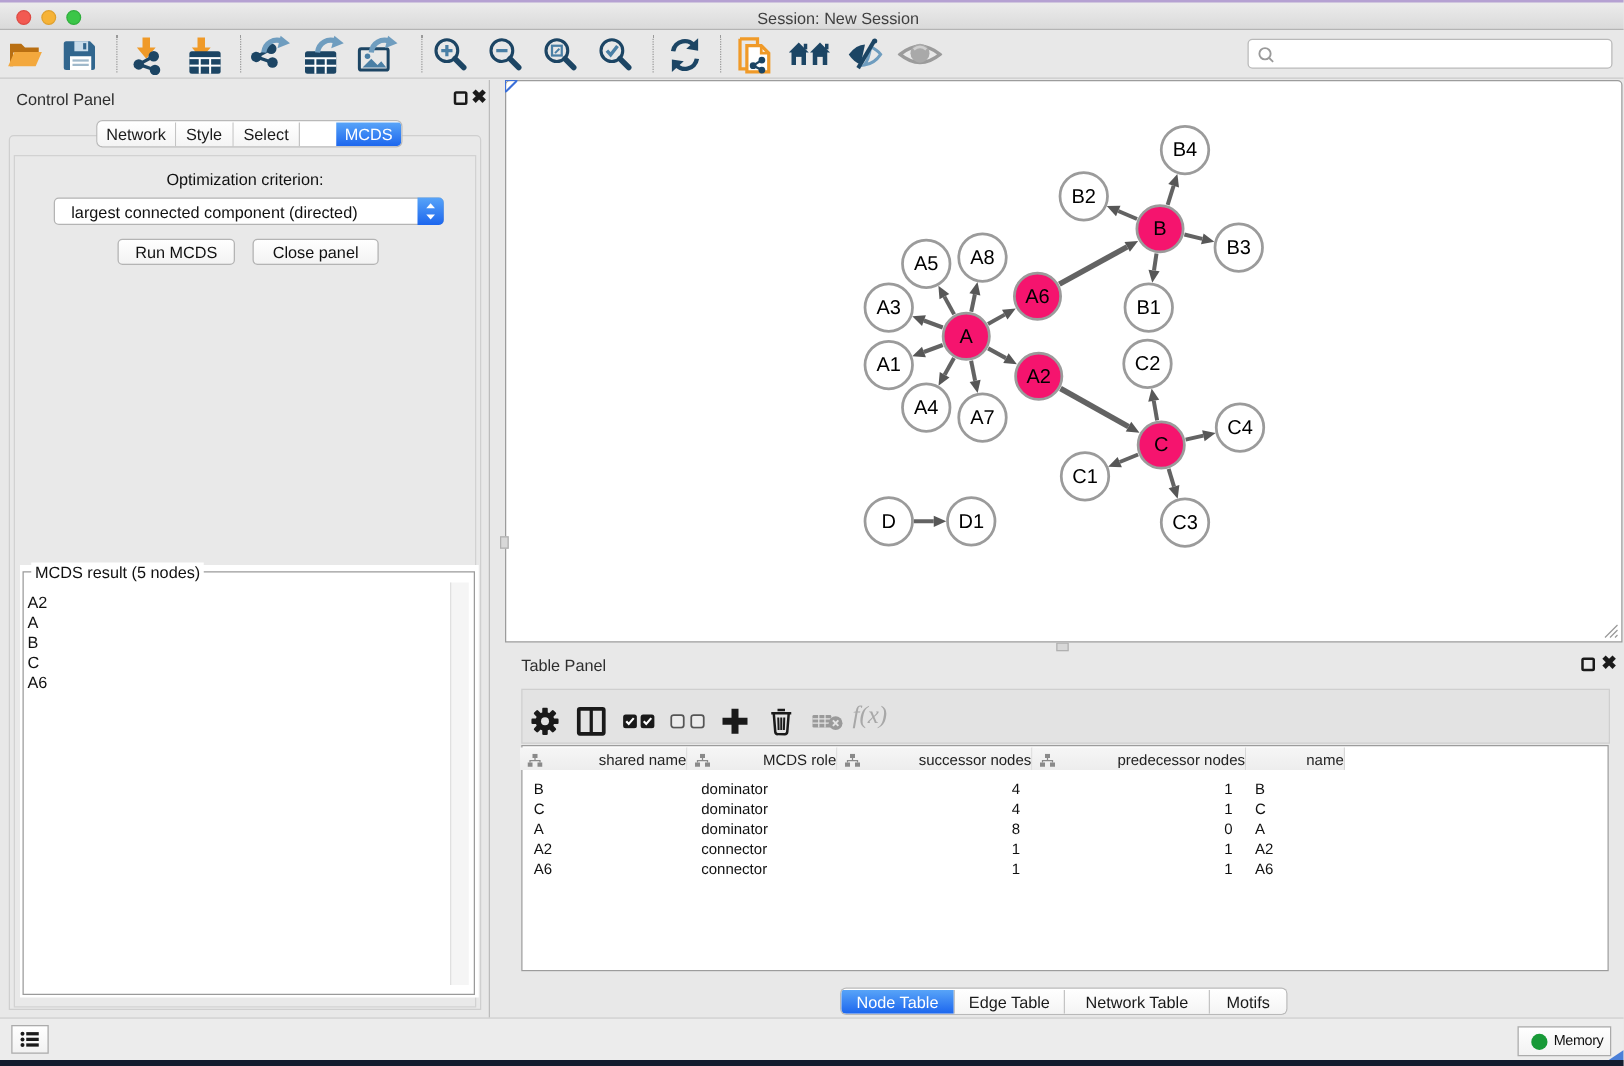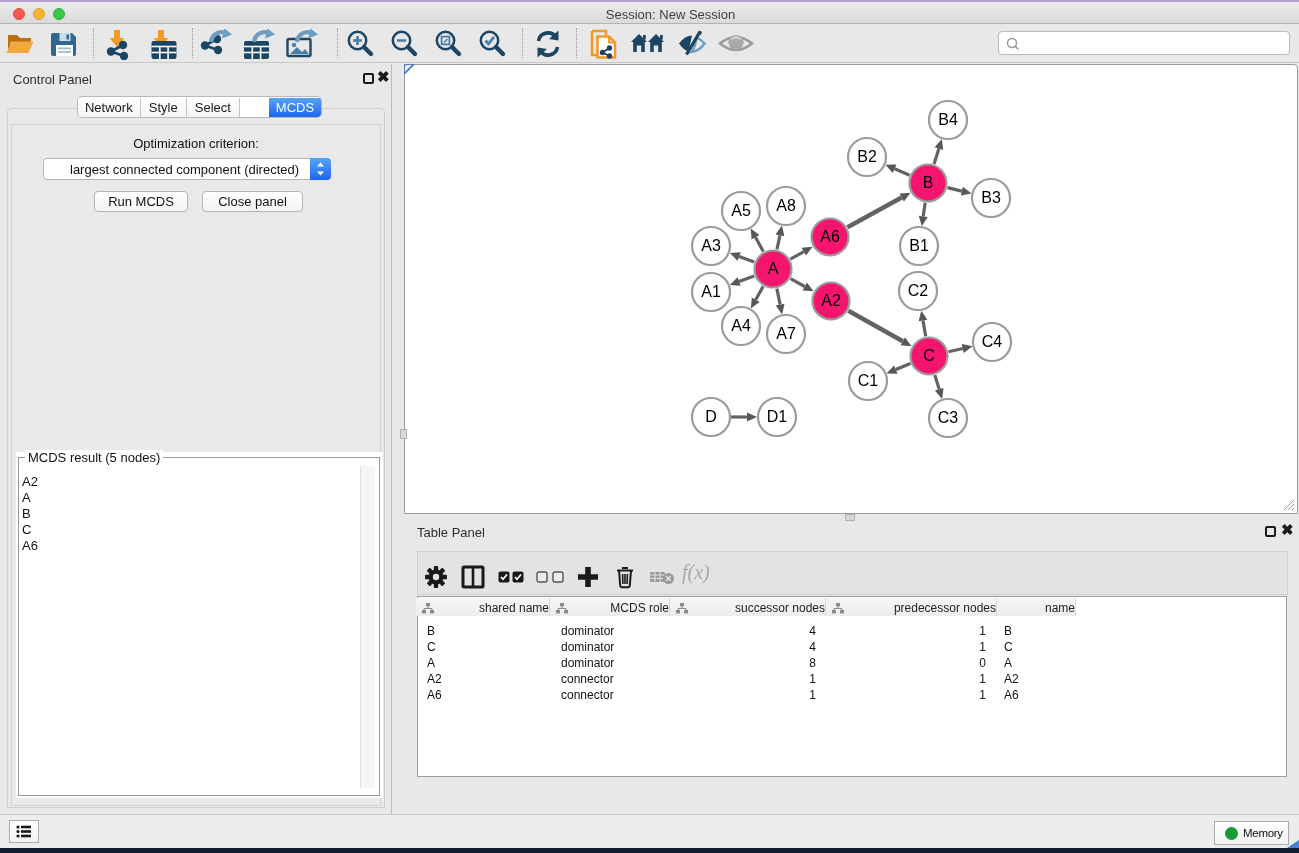--- a/index.html
+++ b/index.html
@@ -30,23 +30,23 @@
   border-top:1px solid #d2d2d2; background:#e9e9e9; }
 .segtabs { display:flex; height:20px; border-radius:4px; box-shadow:0 0 0 1px #b9b9b9;
   background:#fff; overflow:hidden;align-items:center; }
 .segtabs .seg { font-size:13px; color:#1a1a1a; text-align:center; line-height:19px;
   border-right:1px solid #c4c4c4; background:linear-gradient(#ffffff,#f4f4f4); }
 .segtabs .seg:last-child { border-right:none; }
 .segtabs .sel { background:linear-gradient(#58a4f8,#1c66ee); color:#fff; }
 .btn { background:linear-gradient(#ffffff,#f3f3f3); border:1px solid #b4b4b4; border-radius:4px;
   font-size:13px; color:#111; text-align:center; }
 
-#dropdown { left:43px; top:94px; width:288px; height:22px; background:#fff;
+#dropdown { left:43px; top:94px; width:312px; height:22px; background:#fff;
   border:1px solid #b4b4b4; border-radius:4px; font-size:13px; color:#111;
-  text-align:left; padding-left:26px; line-height:21px; }
+  text-align:left; padding-left:13px; line-height:21px; }
 #dropstep { right:-1px; top:-1px; width:21px; height:22px; border-radius:0 4px 4px 0;
   background:linear-gradient(#58a4f8,#1c66ee); }
 
 #mcdsbox { left:16px; top:388px; width:367px; height:346px; background:#fff; }
 #mcdsfs { left:2px; top:5px; width:362px; height:339px; border:1px solid #9a9a9a; }
 #mcdsleg { left:6px; top:-8px; background:#fff; padding:0 3px; font-size:13px; color:#111; }
 #mcdslist { left:3px; top:16px; font-size:13px; color:#111; line-height:16px; }
 #mcdsscroll { right:4px; top:8px; width:15px; height:322px; background:#f5f5f5;
   border-left:1px solid #e0e0e0; }
 
@@ -449,20 +449,26 @@
     <div class="abs td" style="left:143px;top:74px;">connector</div>
     <div class="abs td" style="left:252px;top:74px;width:146px;text-align:right;">1</div>
     <div class="abs td" style="left:408px;top:74px;width:160px;text-align:right;">1</div>
     <div class="abs td" style="left:586px;top:74px;">A2</div>
     <div class="abs td" style="left:9px;top:90px;">A6</div>
     <div class="abs td" style="left:143px;top:90px;">connector</div>
     <div class="abs td" style="left:252px;top:90px;width:146px;text-align:right;">1</div>
     <div class="abs td" style="left:408px;top:90px;width:160px;text-align:right;">1</div>
     <div class="abs td" style="left:586px;top:90px;">A6</div>
   </div>
+  <div class="abs segtabs" id="btabs" style="width:356px;">
+    <div class="seg sel" style="width:91px;">Node Table</div>
+    <div class="seg" style="width:88px;">Edge Table</div>
+    <div class="seg" style="width:116px;">Network Table</div>
+    <div class="seg" style="width:61px;">Motifs</div>
+  </div>
 </div>
 
 <div class="abs" style="left:845px;top:514px;width:10px;height:7px;background:#d8d8d8;border:1px solid #b0b0b0;"></div>
 <div class="abs" style="left:400px;top:429px;width:7px;height:10px;background:#d8d8d8;border:1px solid #b0b0b0;"></div>
 
 <div class="abs" id="statusdiv"></div>
 <div class="abs" id="statusbar">
   <div class="abs sbtn" style="left:9px; top:5px; width:30px; height:23px;">
     <svg width="28" height="21" viewBox="0 0 28 21">
         <g fill="#1a1a1a">

